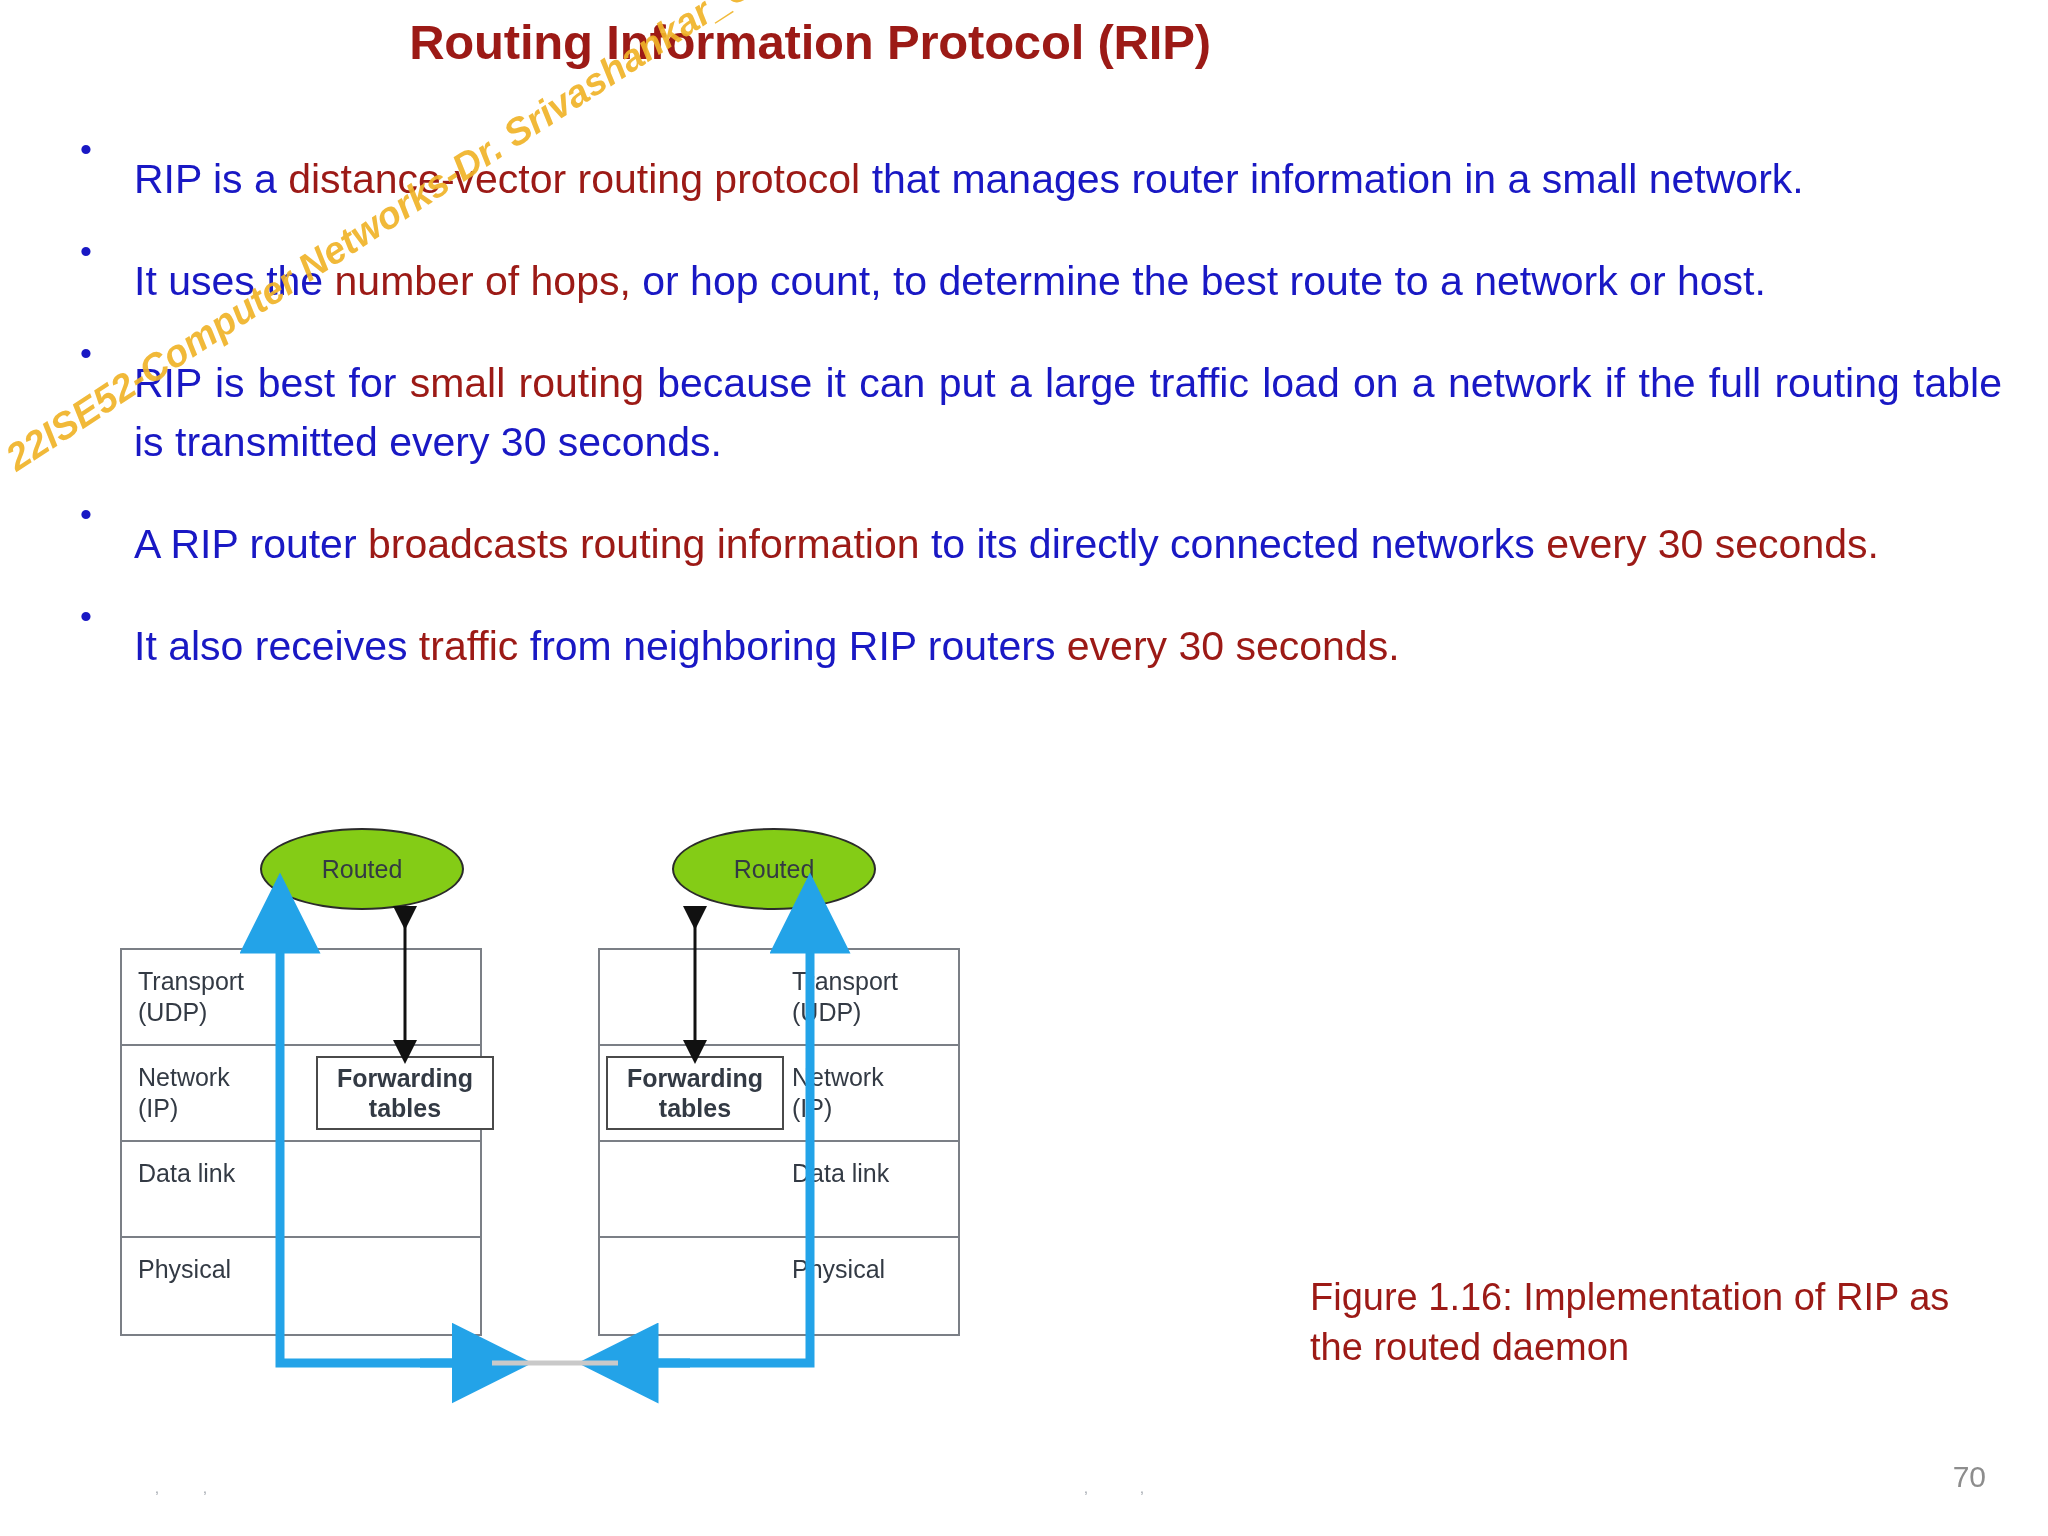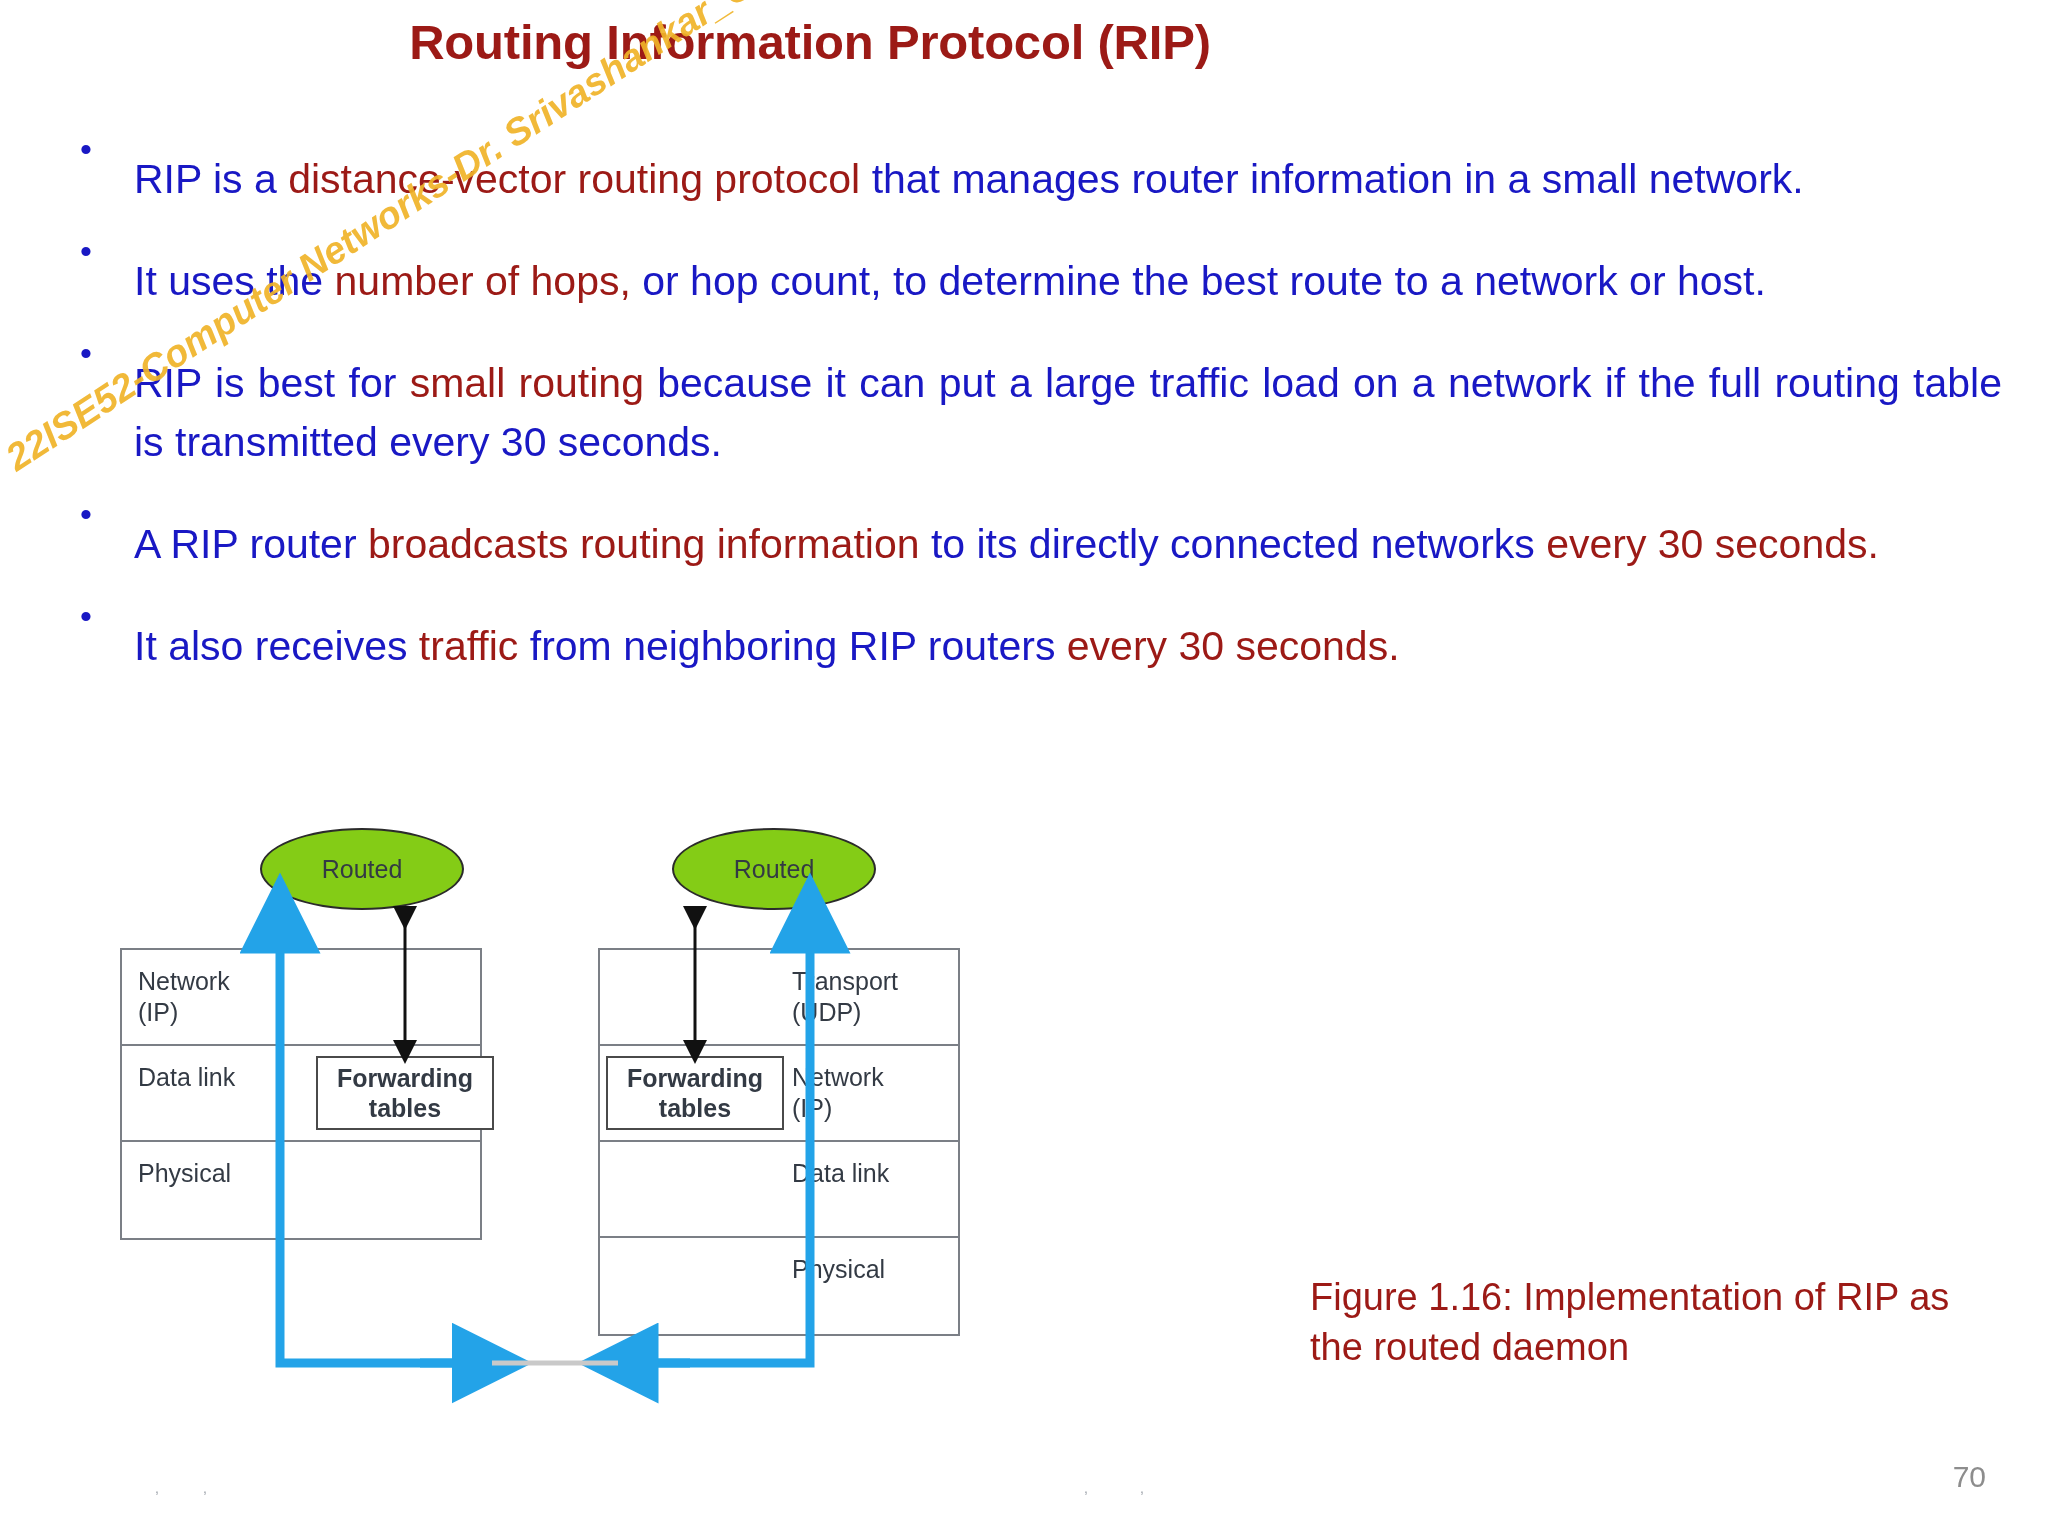--- a/index.html
+++ b/index.html
@@ -214,20 +214,24 @@
 <div id="watermark">22ISE52-Computer Networks-Dr. Srivashankar_GAT</div>
 
 <div id="diagram">
 
   <div class="oval" id="oval-left">Routed</div>
 
   <div class="oval" id="oval-right">Routed</div>
 
   <div class="stack" id="stack-left">
     <div class="layer">
+      <div class="layer-label">Transport
+(UDP)</div>
+    </div>
+    <div class="layer">
       <div class="layer-label">Network
 (IP)</div>
     </div>
     <div class="layer">
       <div class="layer-label">Data link</div>
     </div>
     <div class="layer">
       <div class="layer-label">Physical</div>
     </div>
   </div>

